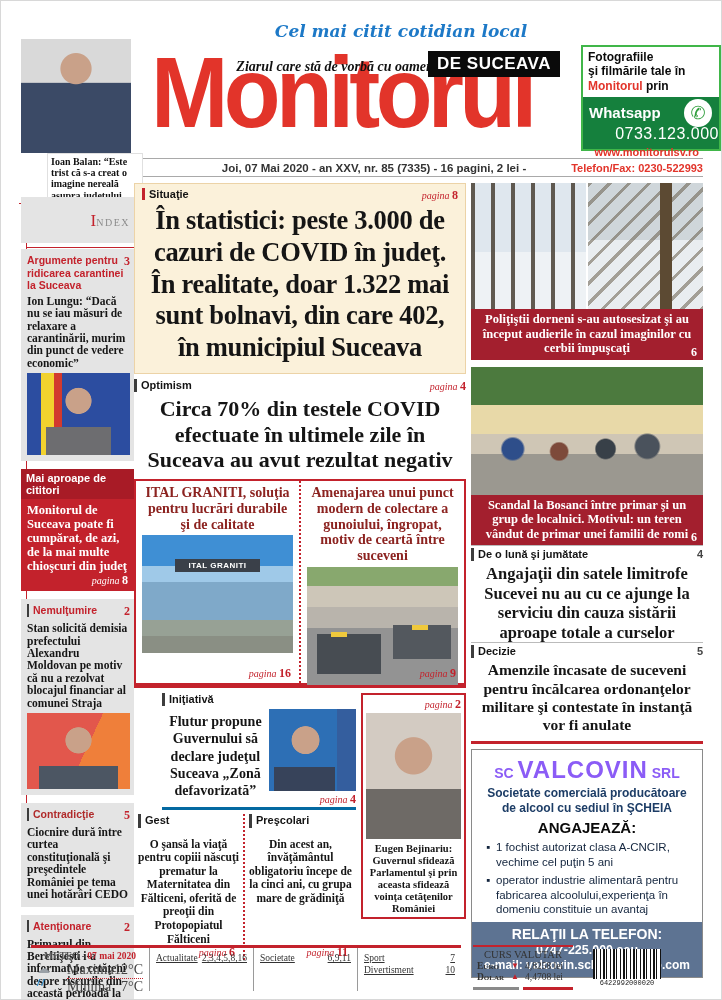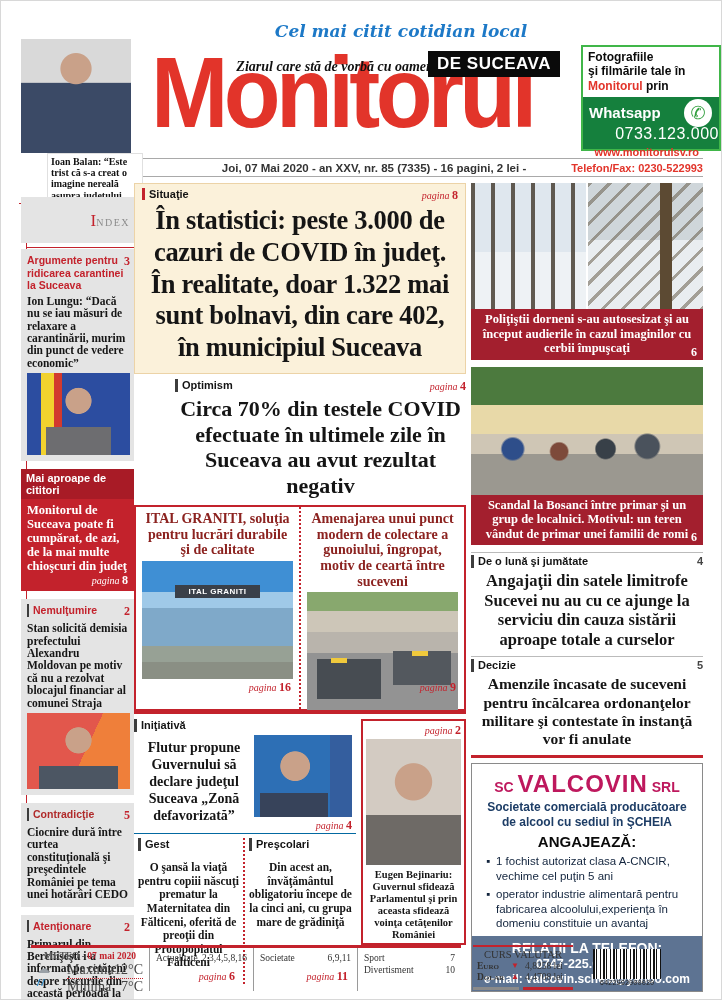--- a/index.html
+++ b/index.html
@@ -102,33 +102,33 @@
   .sb-promo-page{text-align:right;padding-right:6px;font-family:"Liberation Serif",serif;
     font-style:italic;font-size:10px;}
   .sb-promo-page b{font-size:12px;font-style:normal;}
 
   
   .main-col{position:absolute;left:133px;top:182px;width:332px;}
   .lead-box{background:#fbf1da;border:1px solid #ecd3a7;padding:4px 7px 9px;box-sizing:border-box;}
   .lead-kicker{font-weight:bold;font-size:11px;color:#141414;border-left:3px solid #c3222c;padding-left:4px;}
   .lead-headline{font-family:"Liberation Serif",serif;font-weight:bold;font-size:26.5px;line-height:1.2;
     text-align:center;color:#151515;letter-spacing:-.3px;margin-top:2px;}
-  .opt-block{margin-top:5px;padding-left:41px;}
+  .opt-block{margin-top:5px;}
   .opt-headline{font-family:"Liberation Serif",serif;font-weight:bold;font-size:22px;line-height:1.17;
     text-align:center;color:#151515;margin-top:2px;}
   .duo-box{margin-top:6px;border:2px solid #c3222c;height:206px;display:flex;box-sizing:border-box;}
   .duo-half{flex:1;padding:4px 6px 16px;position:relative;}
   .duo-half.first{border-right:2px dotted #c3222c;}
   .duo-title{font-family:"Liberation Serif",serif;font-weight:bold;font-size:14px;line-height:1.12;
     text-align:center;color:#8c2320;}
   .duo-photo{height:118px;margin-top:3px;}
-  .duo-page{position:absolute;right:8px;bottom:14px;}
+  .duo-page{position:absolute;right:8px;bottom:2px;}
   .lower-grid{margin-top:5px;display:flex;gap:5px;height:226px;}
   .left-stack{width:222px;display:flex;flex-direction:column;}
-  .init-block{height:118px;border-bottom:1px solid #0369a1;position:relative;}
+  .init-block{height:118px;border-bottom:3px solid #0369a1;position:relative;margin-left:28px;}
   .init-row{display:flex;margin-top:3px;}
   .init-headline{width:120px;font-family:"Liberation Serif",serif;font-weight:bold;font-size:14px;
     line-height:1.22;text-align:center;color:#151515;padding-top:4px;}
   .init-photoblock{width:98px;}
   .init-photo{height:82px;}
   .init-page{text-align:right;margin-top:1px;}
   .gp-row{display:flex;flex:1;margin-top:4px;}
   .gp-cell{width:50%;position:relative;padding:0 4px 14px;box-sizing:border-box;}
   .gp-cell.first{border-right:2px dotted #c3222c;}
   .gp-text{font-family:"Liberation Serif",serif;font-weight:bold;font-size:11.5px;line-height:1.18;
@@ -141,28 +141,28 @@
     text-align:center;color:#151515;margin-top:4px;}
 
   
   .right-col{position:absolute;left:470px;top:182px;width:232px;}
   .photo-pair{display:flex;gap:2px;height:126px;}
   .photo-pair .ph{flex:1;}
   .caption-band{background:#a31f2e;color:#fff;padding:3px 8px 4px;text-align:center;position:relative;
     font-family:"Liberation Serif",serif;font-weight:bold;font-size:12.5px;line-height:1.16;}
   .caption-band .band-page{position:absolute;right:6px;bottom:0;font-size:12px;}
   .bos-photo{height:128px;margin-top:7px;}
-  .rc-story{margin-top:7px;}
+  .rc-story{}
   .rc-kicker-row{display:flex;justify-content:space-between;border-top:1px solid #bbb;padding-top:2px;}
   .pgnum-dark{font-weight:bold;font-size:11px;color:#444;}
   .rc-headline{font-family:"Liberation Serif",serif;font-weight:bold;font-size:16.5px;line-height:1.18;
     text-align:center;color:#151515;margin-top:3px;}
   .rc-rule{margin-top:7px;}
   .ad-box{margin-top:5px;border:1px solid #8a8a8a;background:#fff;padding:6px 0 0;box-sizing:border-box;}
-  .ad-title{text-align:center;color:#be185d;font-weight:bold;}
+  .ad-title{text-align:center;color:#8b5cf6;font-weight:bold;}
   .ad-title .sm{font-size:14px;}
   .ad-title .lg{font-size:24px;letter-spacing:1px;}
   .ad-desc{text-align:center;color:#1d3d66;font-weight:bold;font-size:12px;line-height:1.25;margin-top:2px;padding:0 10px;}
   .ad-hiring{text-align:center;color:#0a0a0a;font-weight:bold;font-size:15px;margin-top:3px;}
   .ad-bullets{margin:4px 10px 0 14px;padding:0;list-style:none;color:#12243d;font-size:11.5px;line-height:1.25;}
   .ad-bullets li{margin-bottom:4px;padding-left:10px;position:relative;}
   .ad-bullets li::before{content:"▪";position:absolute;left:0;top:0;color:#12243d;}
   .ad-contact{background:#5d7392;color:#fff;text-align:center;padding:4px 2px 5px;margin-top:6px;}
   .ad-contact .c1{font-weight:bold;font-size:14px;}
   .ad-contact .c2{font-weight:bold;font-size:12.5px;margin-top:1px;}
@@ -177,21 +177,21 @@
   .meteo-line1{font-family:"Liberation Serif",serif;font-size:9.5px;text-align:center;}
   .meteo-label{color:#555;font-variant:small-caps;font-weight:bold;}
   .meteo-date{color:#c3222c;font-weight:bold;}
   .meteo-row{display:flex;margin-top:1px;}
   .meteo-icon{width:30px;font-size:13px;color:#9aa0a6;line-height:1;}
   .meteo-icon .rain{color:#2f8fd0;font-style:italic;font-weight:bold;font-size:9px;letter-spacing:2px;}
   .meteo-table{flex:1;font-family:"Liberation Serif",serif;font-size:14px;color:#444;}
   .meteo-trow{display:flex;justify-content:space-between;}
   .meteo-trow.dotted{border-bottom:1px dotted #c3222c;}
   .f-pages{flex:1;font-family:"Liberation Serif",serif;font-size:9.5px;}
-  .f-pages .prow{display:flex;justify-content:space-between;margin-top:2px;}
+  .f-pages .prow{display:flex;justify-content:space-between;margin-top:2px;text-decoration:underline;}
   .curs-box{position:absolute;left:472px;top:944px;width:100px;border-top:2px solid #c3222c;
     padding:2px 4px 3px;box-sizing:border-box;}
   .curs-title{font-family:"Liberation Serif",serif;font-size:10.5px;text-align:center;color:#333;}
   .curs-row{display:flex;font-family:"Liberation Serif",serif;font-size:9.5px;color:#333;margin-top:1px;}
   .curs-name{width:34px;font-variant:small-caps;font-weight:bold;}
   .curs-arrow{width:14px;color:#c3222c;font-size:8px;}
   .curs-bottom{position:absolute;left:472px;top:986px;width:100px;height:3px;}
   .curs-bottom .g{position:absolute;left:0;width:46px;height:3px;background:#8a8a8a;}
   .curs-bottom .r{position:absolute;right:0;width:50px;height:3px;background:#c3222c;}
   .barcode{position:absolute;left:592px;top:948px;width:68px;height:30px;

